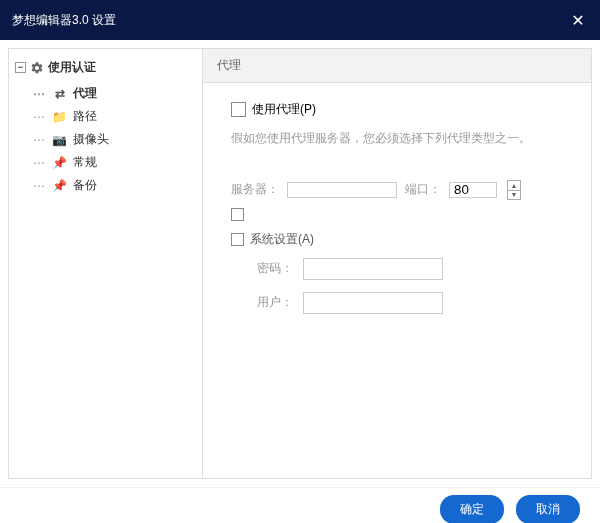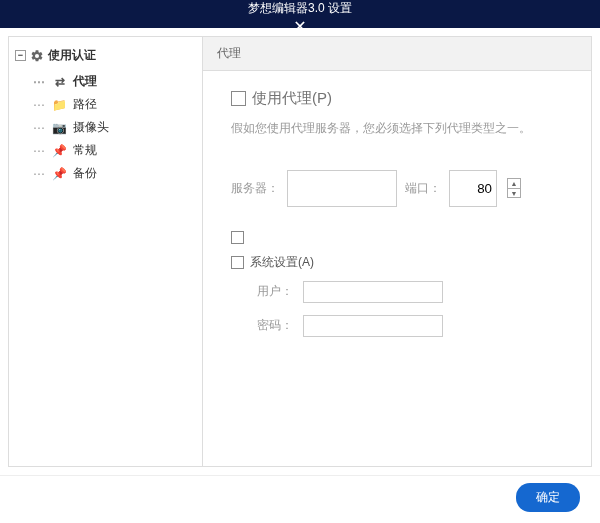--- a/index.html
+++ b/index.html
@@ -1,17 +1,17 @@
 <!DOCTYPE html>
 <html><head>
 <meta charset="utf-8">
 <style>
 * { box-sizing: border-box; margin: 0; padding: 0; }
 body { font-family: "Microsoft YaHei", Arial, sans-serif; font-size: 12px; background: #fff; width: 600px; height: 523px; overflow: hidden; }
-.titlebar { background: #0a1845; height: 28px; display: flex; align-items: center; justify-content: space-between; padding: 0 12px; color: #fff; flex-direction: column; }
+.titlebar { background: #0a1845; height: 40px; display: flex; align-items: center; justify-content: space-between; padding: 0 12px; color: #fff; }
 .titlebar-title { font-size: 12px; }
 .close-btn { color: #fff; font-size: 16px; cursor: pointer; width: 20px; text-align: center; }
 .content { display: flex; height: 447px; padding: 8px; }
 .sidebar { width: 195px; border: 1px solid #ddd; padding: 10px 6px; }
 .tree-root { display: flex; align-items: center; gap: 4px; font-weight: bold; color: #333; margin-bottom: 6px; }
 .tree-expand { width: 11px; height: 11px; border: 1px solid #999; display: inline-flex; align-items: center; justify-content: center; font-size: 9px; line-height: 1; cursor: pointer; }
 .tree-children { margin-left: 18px; }
 .tree-item { display: flex; align-items: center; gap: 6px; padding: 3px 0; color: #333; cursor: pointer; }
 .tree-item .dash { color: #999; margin-right: 2px; }
 .tree-item .icon { width: 14px; display: inline-flex; justify-content: center; color: #555; }
@@ -20,22 +20,22 @@
 .main-header { background: #f2f2f2; border-bottom: 1px solid #ddd; padding: 8px 14px; color: #666; font-size: 12px; }
 .main-body { padding: 18px 28px; color: #555; flex: 1; }
 .checkbox-row { display: flex; align-items: center; gap: 6px; margin-bottom: 10px; }
 .checkbox-row.big .cb { width: 15px; height: 15px; }
 .cb { width: 13px; height: 13px; border: 1px solid #888; display: inline-block; }
 .help-text { color: #999; line-height: 1.8; margin-bottom: 30px; }
 .radio-group { margin-bottom: 10px; }
 .radio-row { display: flex; align-items: center; gap: 6px; margin-bottom: 10px; }
 .radio { width: 13px; height: 13px; border: 1px solid #888; border-radius: 50%; display: inline-flex; align-items: center; justify-content: center; }
 .radio.checked::after { content: ""; width: 5px; height: 5px; background: #666; border-radius: 50%; display: block; }
-.server-row { display: flex; align-items: center; gap: 8px; margin-bottom: 24px; color: #999; }
-.server-row input[type=text] { border: 1px solid #ccc; height: 37px; padding: 0 4px; text-align: right; }
+.server-row { display: flex; align-items: center; gap: 8px; margin-bottom: 8px; color: #999; }
+.server-row input[type=text] { border: 1px solid #ccc; height: 16px; padding: 0 4px; }
 .server-input { width: 110px; }
 .port-input { width: 48px; text-align: left; }
 .spinner { display: flex; flex-direction: column; margin-left: 2px; }
 .spinner div { width: 14px; height: 10px; border: 1px solid #aaa; font-size: 7px; display: flex; align-items: center; justify-content: center; color: #666; cursor: pointer; }
 .spinner div:first-child { border-bottom: none; }
 .auth-fields { margin-left: 22px; margin-top: 8px; }
 .field-row { display: flex; align-items: center; gap: 10px; margin-bottom: 12px; color: #999; }
 .field-row label { width: 40px; text-align: right; }
 .field-row input { border: 1px solid #ccc; height: 22px; width: 140px; padding: 0 4px; }
 .footer { height: 44px; display: flex; align-items: center; justify-content: flex-end; gap: 12px; padding: 0 20px; border-top: 1px solid #eee; }
@@ -87,21 +87,21 @@
       </div>
     </div>
   </div>
 
   <div class="main">
     <div class="main-header">代理</div>
     <div class="main-body">
 
       <div class="checkbox-row big">
         <span class="cb"></span>
-        <span style="font-size:15px;color:#737373;">使用代理(P)</span>
+        <span style="font-size:12px;color:#000000;">使用代理(P)</span>
       </div>
 
       <div class="help-text">假如您使用代理服务器，您必须选择下列代理类型之一。</div>
 
 
       <div class="server-row">
         <span>服务器：</span>
         <input type="text" class="server-input" style="">
         <span>端口：</span>
         <input type="text" class="port-input" value="80" style="">
@@ -114,28 +114,29 @@
       <div class="checkbox-row">
         <span class="cb"></span>
       </div>
       <div class="checkbox-row">
         <span class="cb"></span>
         <span>系统设置(A)</span>
       </div>
 
       <div class="auth-fields">
         <div class="field-row">
+          <label>密码：</label>
+          <input type="password" style="">
+        </div>
+        <div class="field-row">
           <label>用户：</label>
           <input type="text" style="">
-        </div>
-        <div class="field-row">
-          <label>密码：</label>
-          <input type="password" style="">
         </div>
       </div>
 
     </div>
   </div>
 </div>
 
 <div class="footer">
   <button class="btn">确定</button>
+  <button class="btn">取消</button>
 </div>
 
 </body></html>

